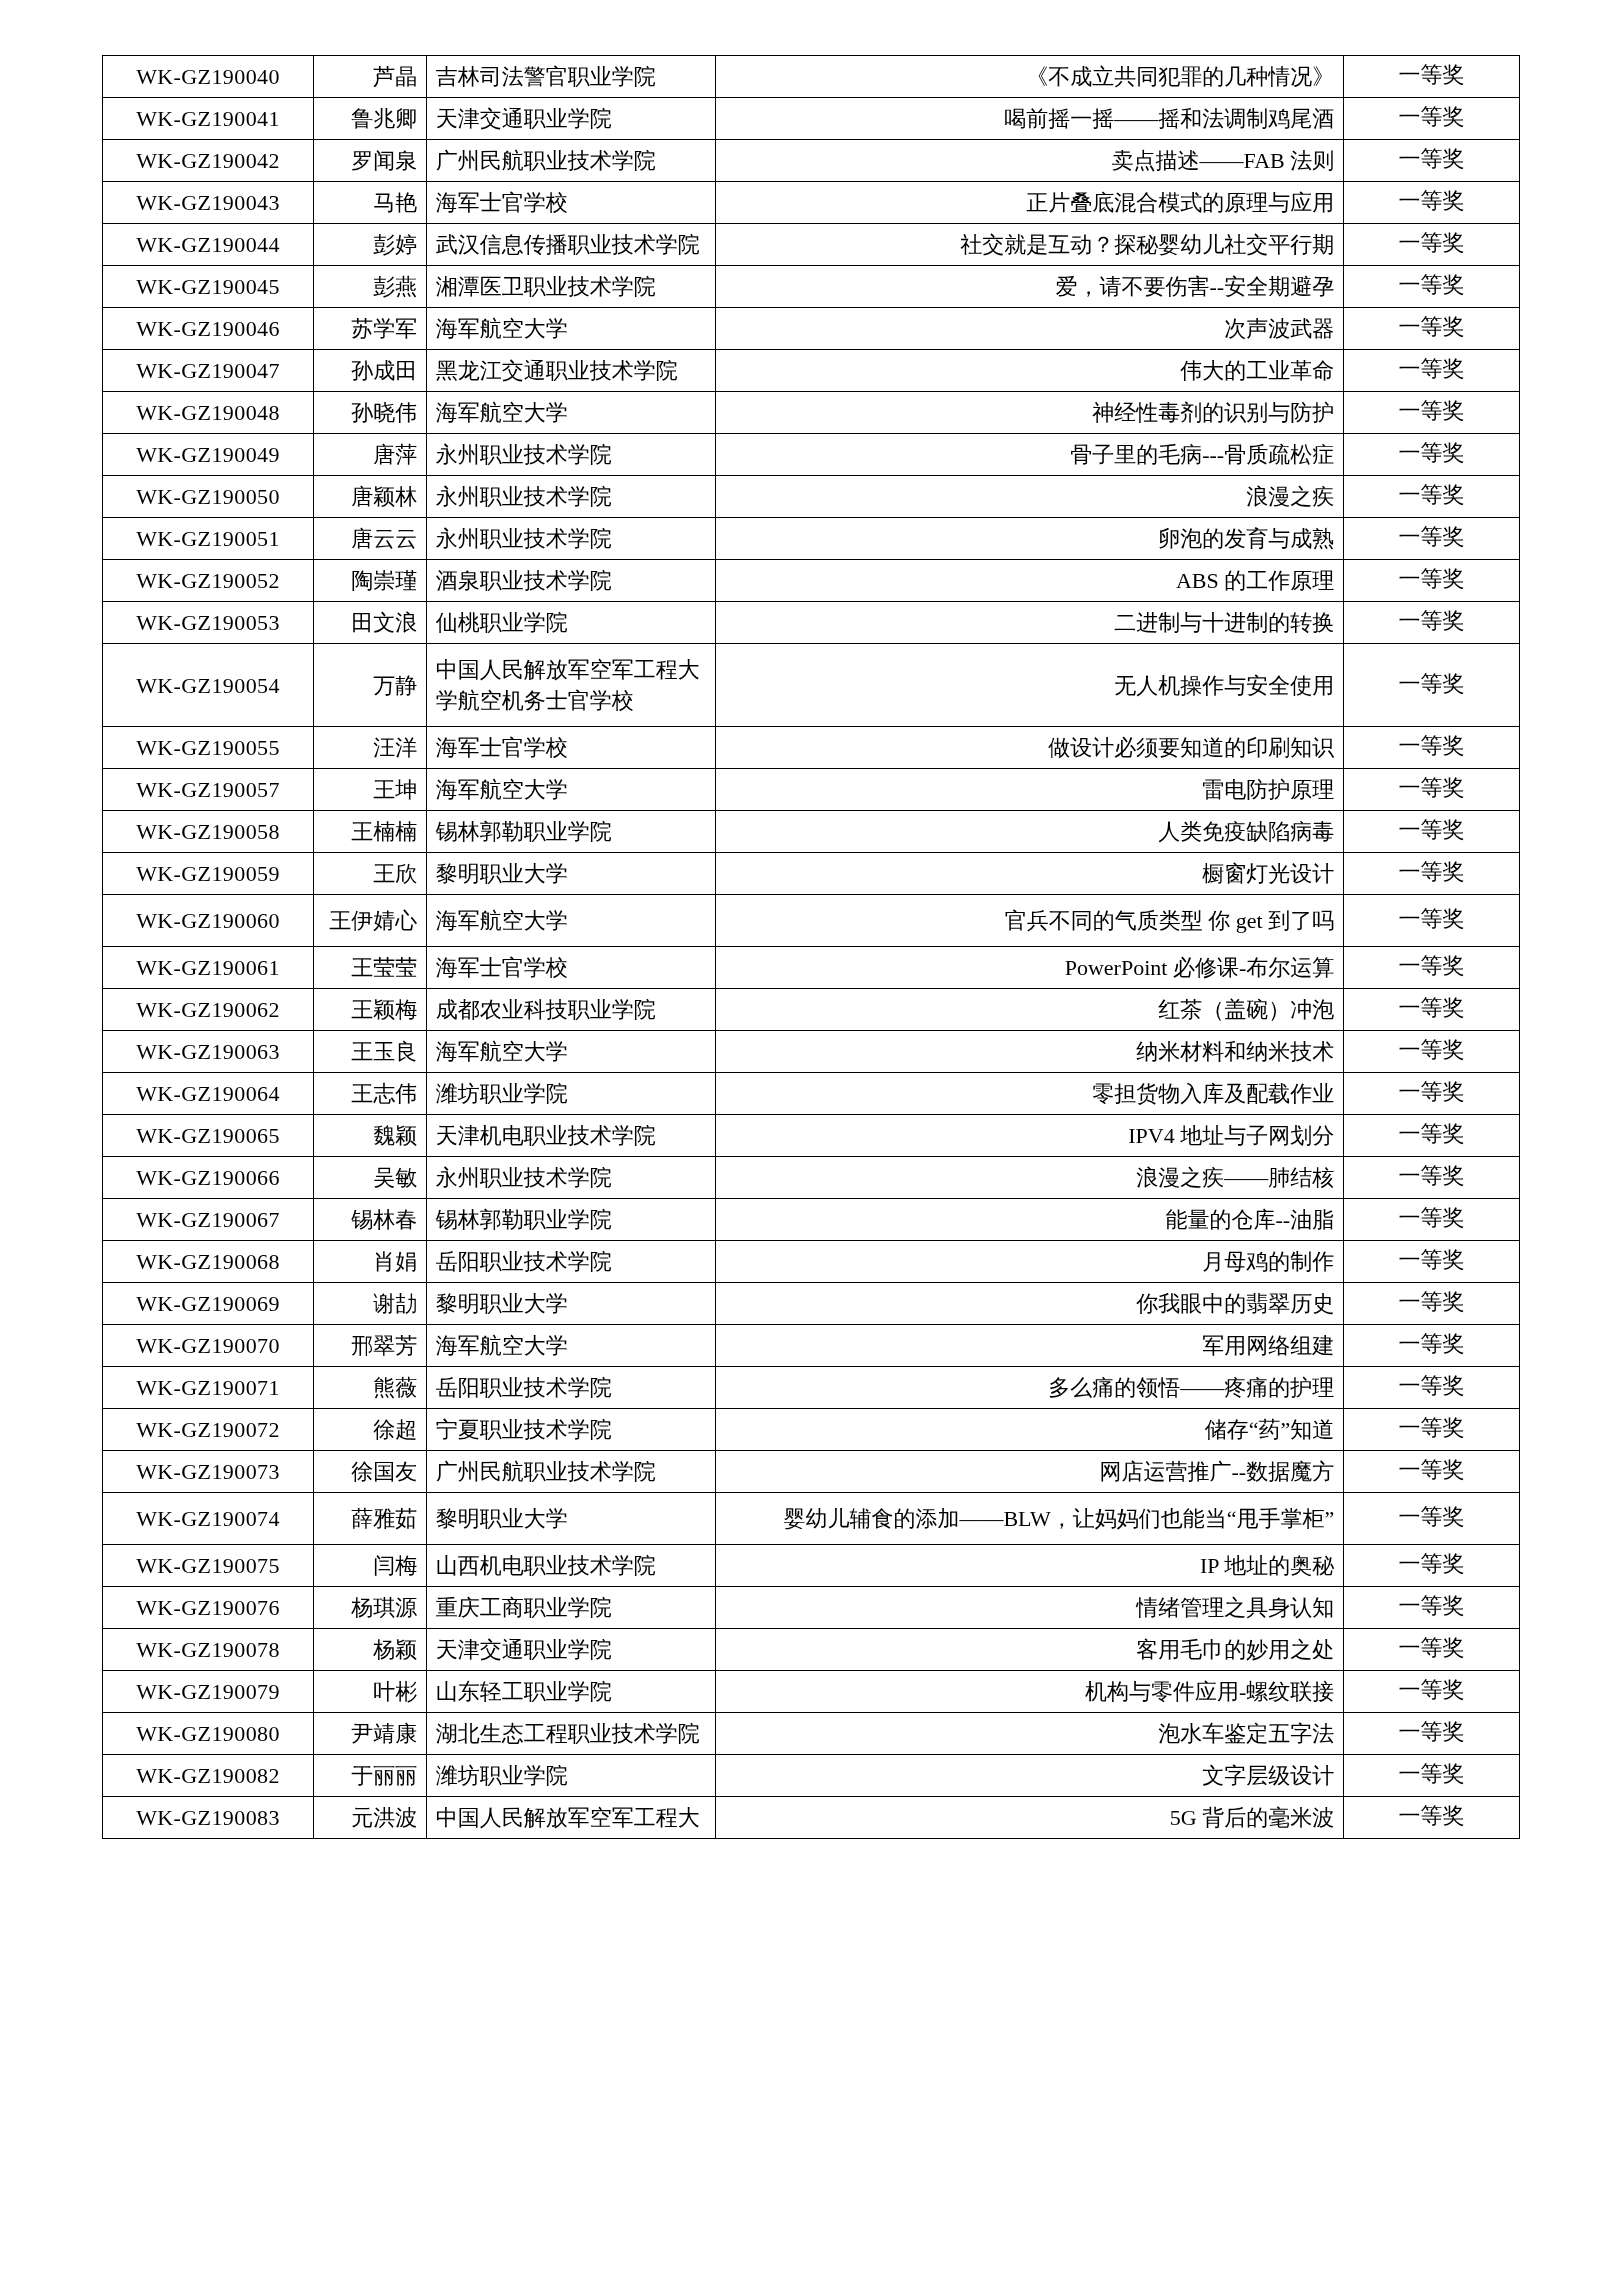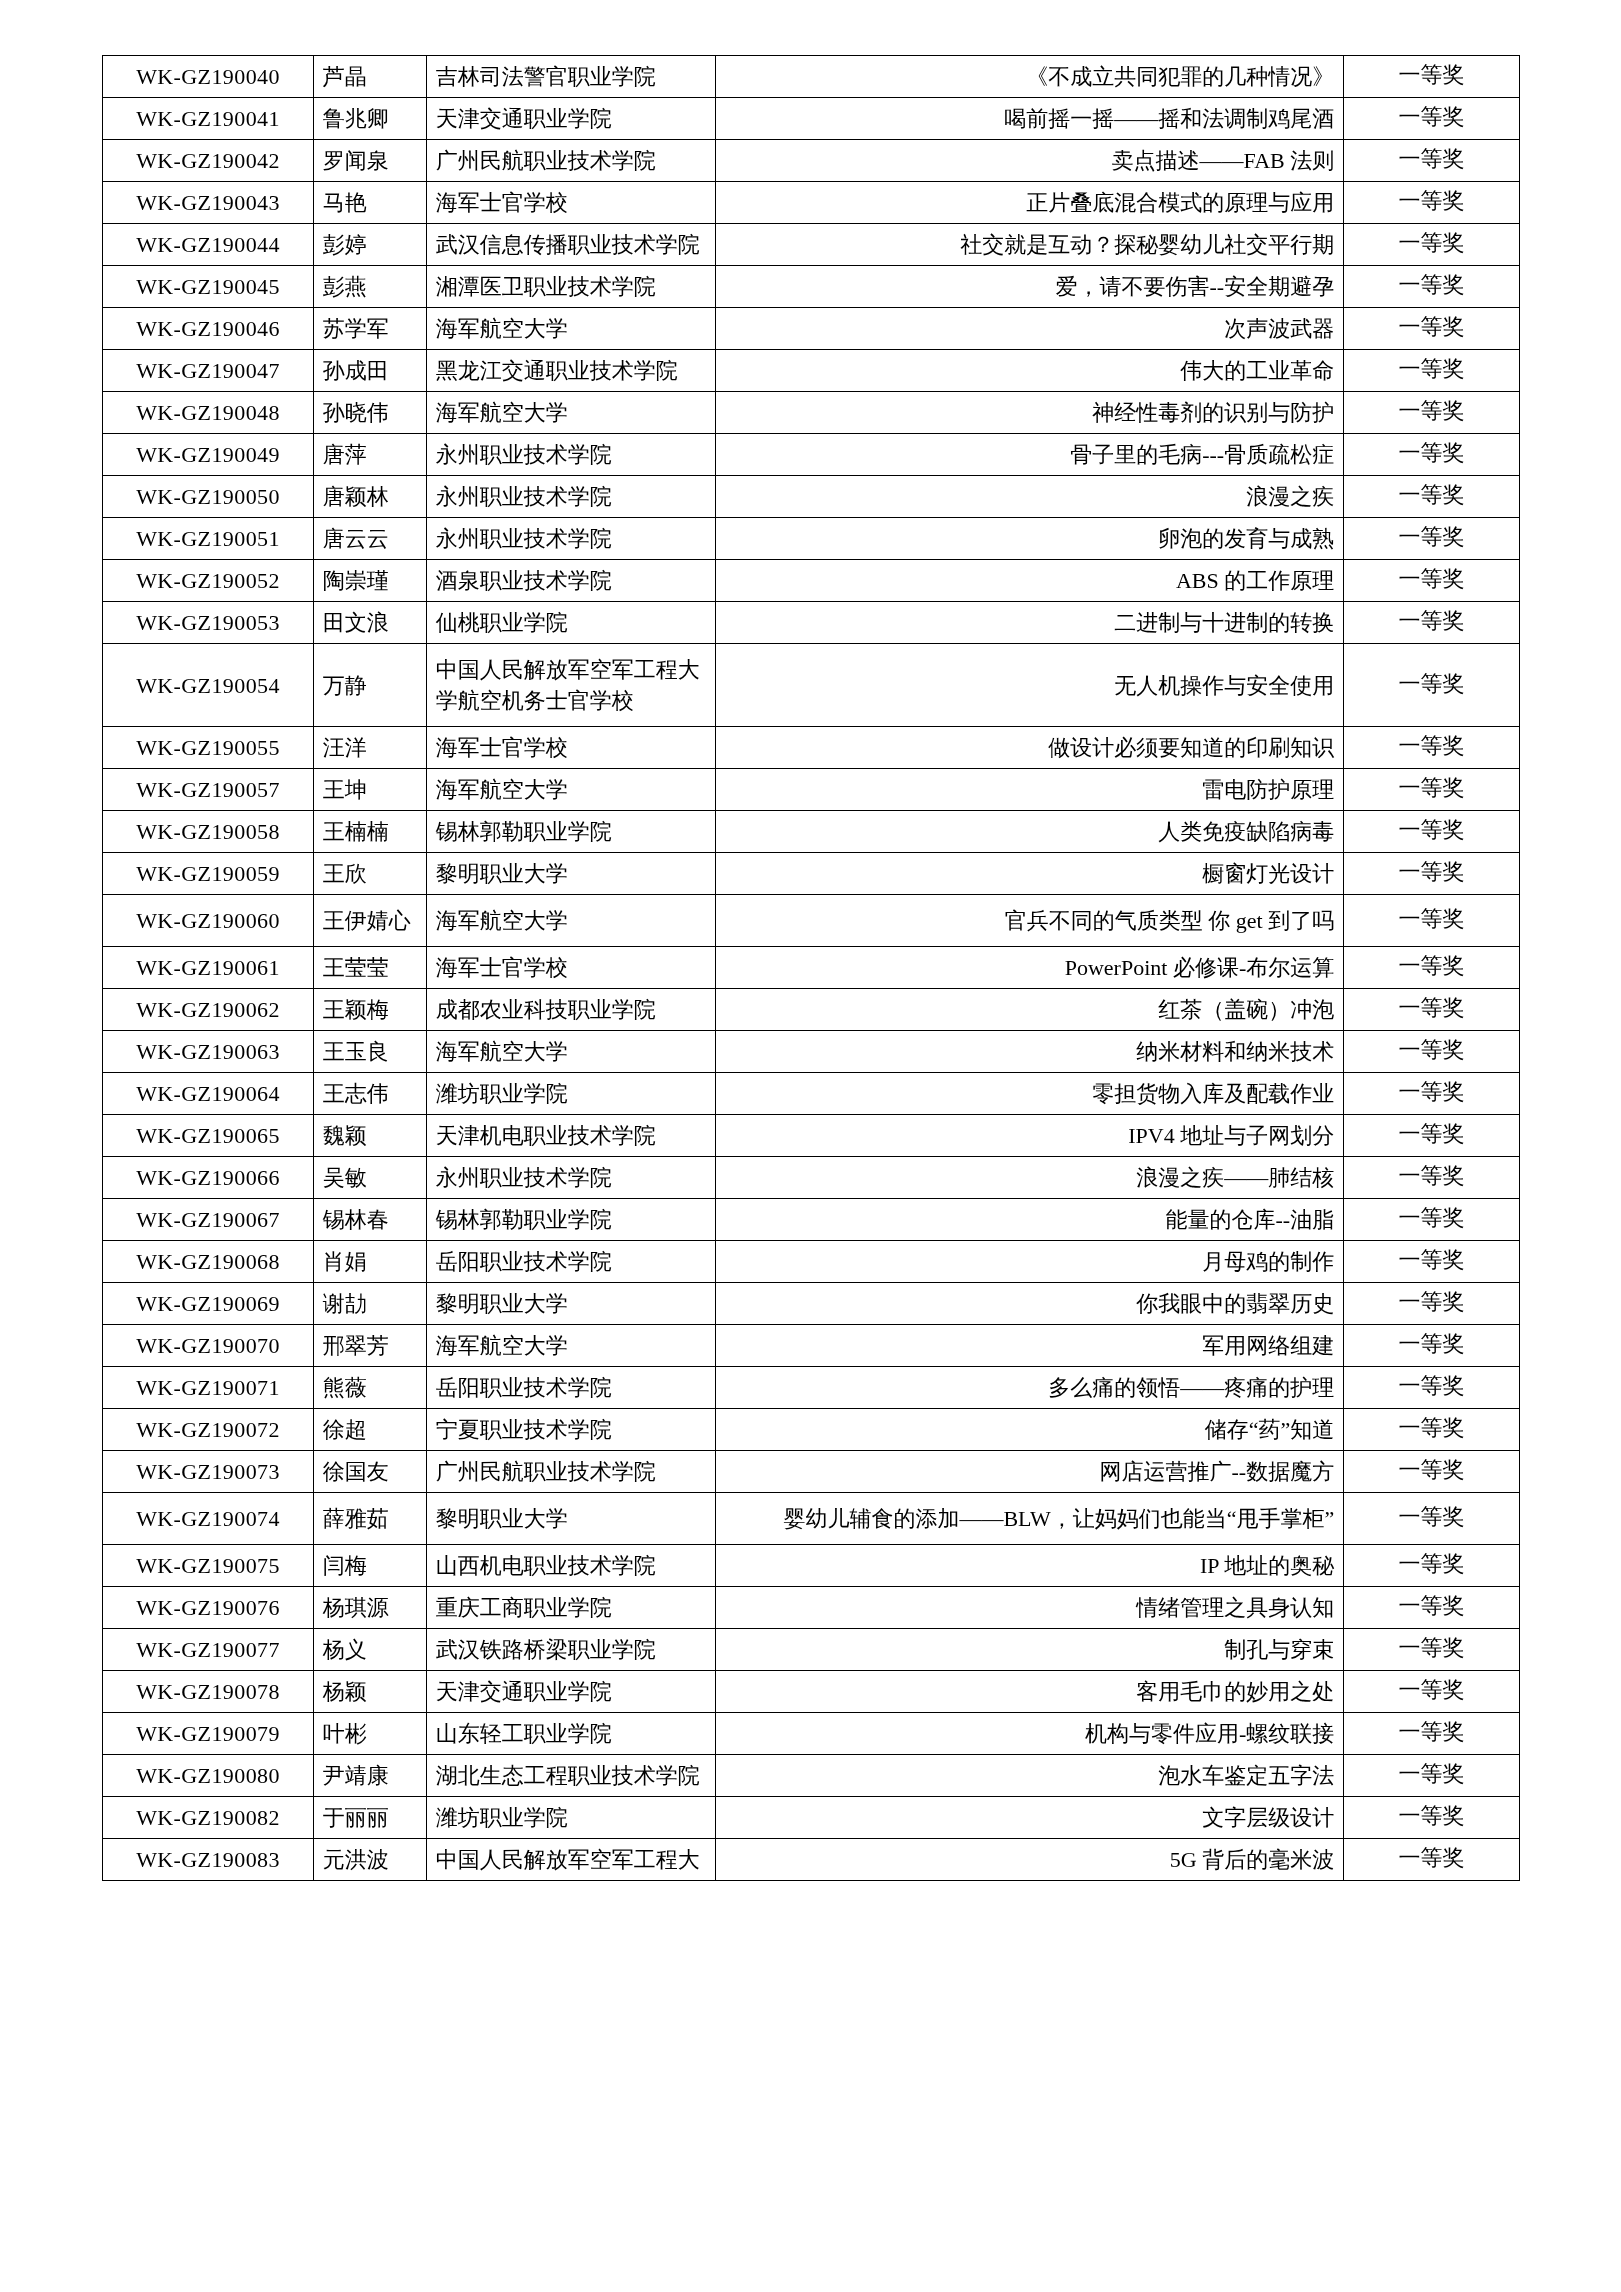--- a/index.html
+++ b/index.html
@@ -41,21 +41,21 @@
     line-height: 1.42;
     word-break: break-word;
   }
   td.code {
     text-align: center;
     font-family: "Liberation Serif", "DejaVu Serif", serif;
     letter-spacing: 0.4px;
     white-space: nowrap;
   }
   td.name {
-    text-align: left;
+    text-align: right;
   }
   td.inst {
     text-align: left;
     padding-left: 11.8px;
   }
   td.title {
     text-align: right;
     padding-left: 13.7px;
   }
   td.award {
@@ -325,27 +325,20 @@
           <td class="award">一等奖</td>
         </tr>
         <tr>
           <td class="code">WK-GZ190076</td>
           <td class="name">杨琪源</td>
           <td class="inst">重庆工商职业学院</td>
           <td class="title">情绪管理之具身认知</td>
           <td class="award">一等奖</td>
         </tr>
         <tr>
-          <td class="code">WK-GZ190077</td>
-          <td class="name">杨义</td>
-          <td class="inst">武汉铁路桥梁职业学院</td>
-          <td class="title">制孔与穿束</td>
-          <td class="award">一等奖</td>
-        </tr>
-        <tr>
           <td class="code">WK-GZ190078</td>
           <td class="name">杨颖</td>
           <td class="inst">天津交通职业学院</td>
           <td class="title">客用毛巾的妙用之处</td>
           <td class="award">一等奖</td>
         </tr>
         <tr>
           <td class="code">WK-GZ190079</td>
           <td class="name">叶彬</td>
           <td class="inst">山东轻工职业学院</td>

